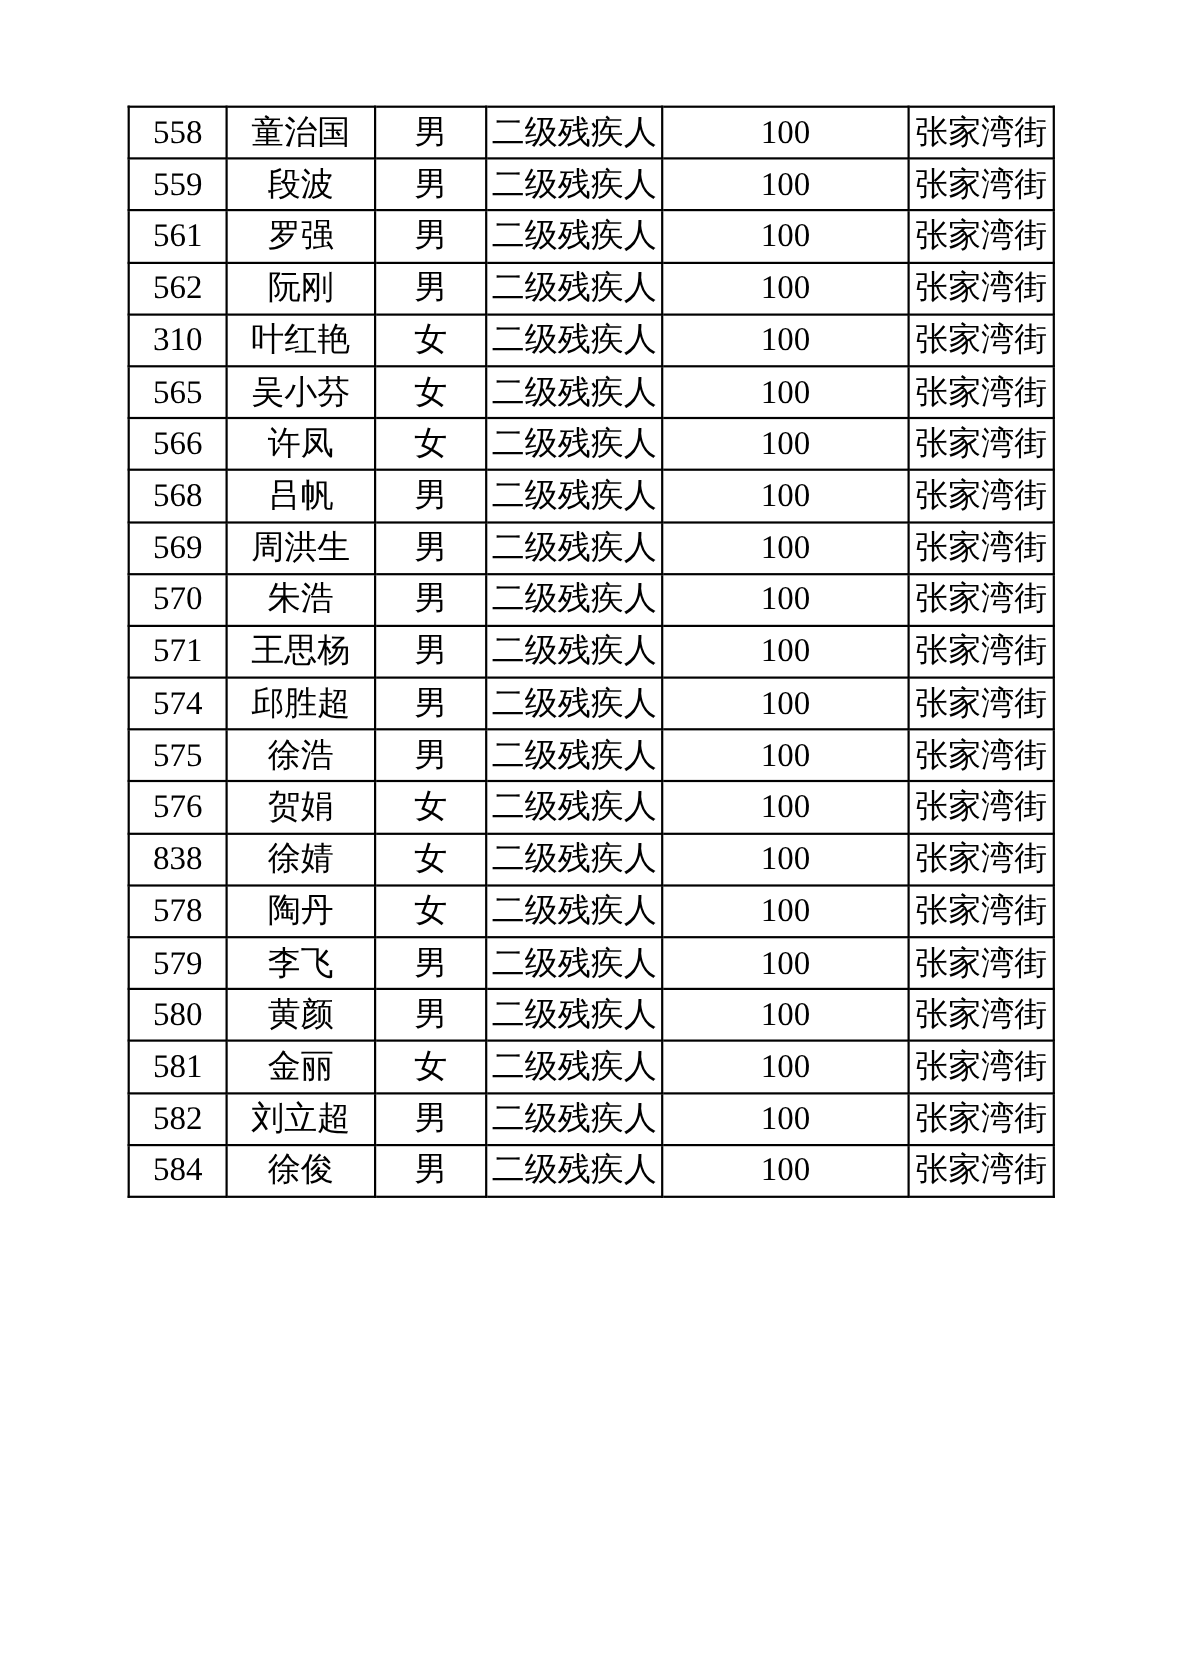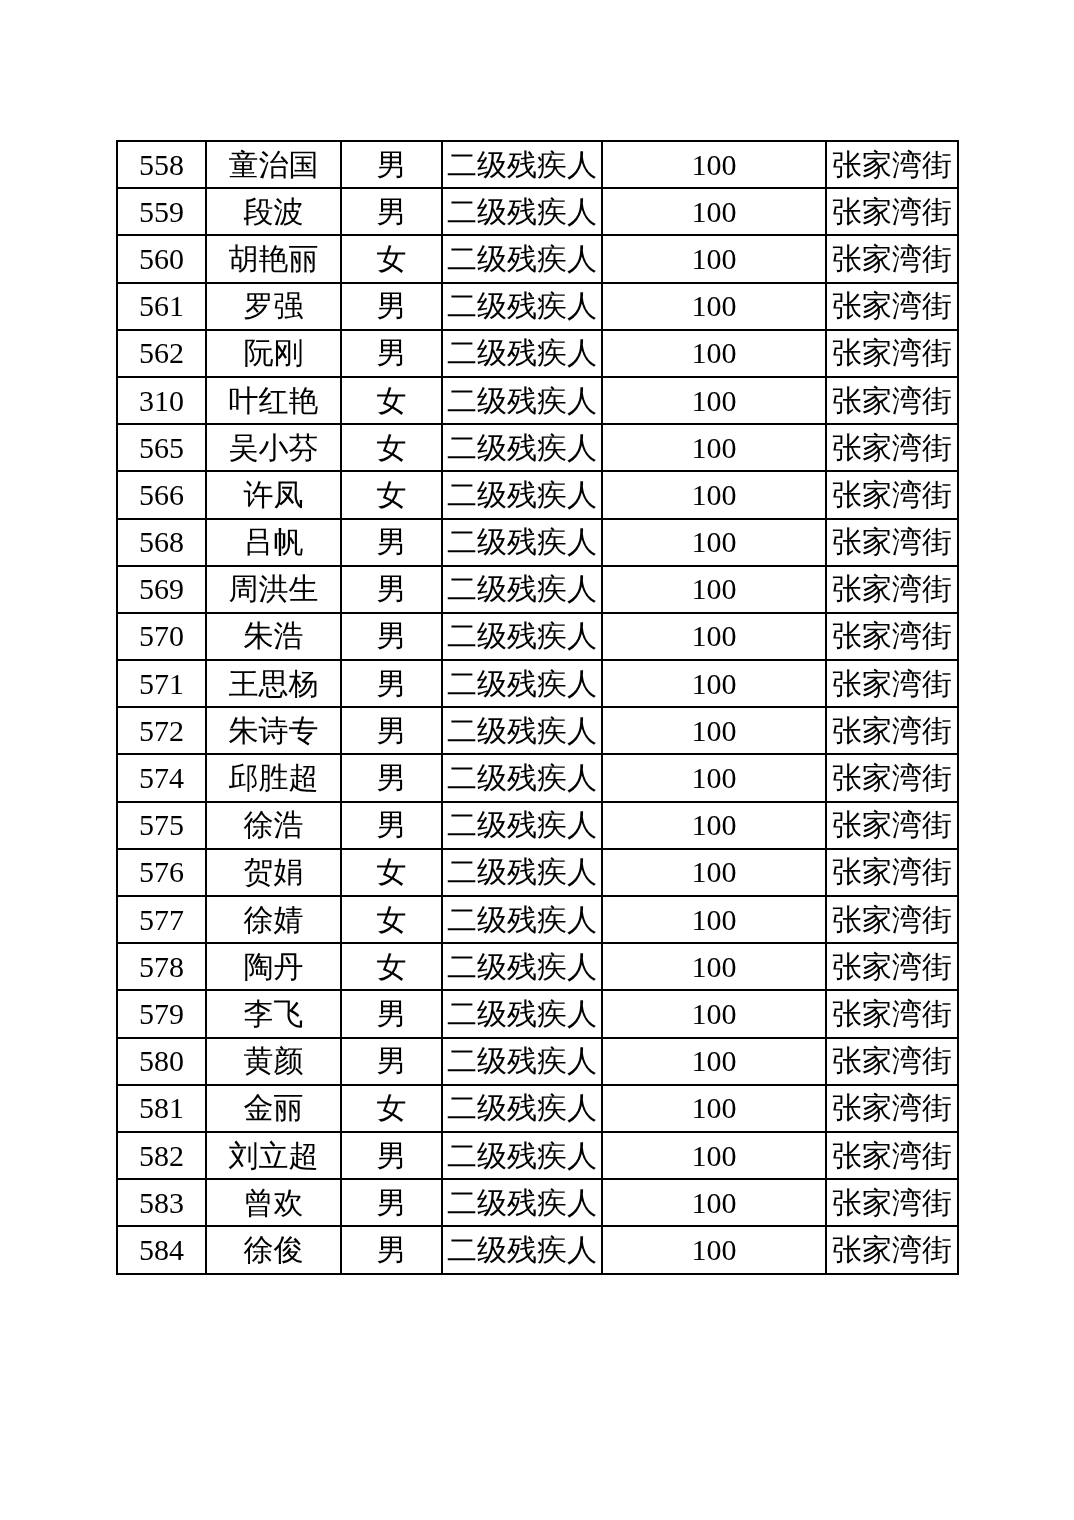--- a/index.html
+++ b/index.html
@@ -12,21 +12,20 @@
     font-family: "Liberation Serif", "DejaVu Serif", serif;
     color: #000000;
   }
   table.roster {
     position: absolute;
     left: 116px;
     top: 96px;
     border-collapse: collapse;
     table-layout: fixed;
     width: 841px;
-    margin-top: 44px;
   }
   table.roster col.c-seq      { width: 89px; }
   table.roster col.c-name     { width: 135px; }
   table.roster col.c-gender   { width: 101px; }
   table.roster col.c-category { width: 160px; }
   table.roster col.c-amount   { width: 224px; }
   table.roster col.c-street   { width: 132px; }
   table.roster td {
     border: 2px solid #000000;
     height: 45.2px; 
@@ -63,28 +62,20 @@
         </tr>
         <tr>
           <td>559</td>
           <td>段波</td>
           <td>男</td>
           <td>二级残疾人</td>
           <td>100</td>
           <td>张家湾街</td>
         </tr>
         <tr>
-          <td>560</td>
-          <td>胡艳丽</td>
-          <td>女</td>
-          <td>二级残疾人</td>
-          <td>100</td>
-          <td>张家湾街</td>
-        </tr>
-        <tr>
           <td>561</td>
           <td>罗强</td>
           <td>男</td>
           <td>二级残疾人</td>
           <td>100</td>
           <td>张家湾街</td>
         </tr>
         <tr>
           <td>562</td>
           <td>阮刚</td>
@@ -143,28 +134,20 @@
         </tr>
         <tr>
           <td>571</td>
           <td>王思杨</td>
           <td>男</td>
           <td>二级残疾人</td>
           <td>100</td>
           <td>张家湾街</td>
         </tr>
         <tr>
-          <td>572</td>
-          <td>朱诗专</td>
-          <td>男</td>
-          <td>二级残疾人</td>
-          <td>100</td>
-          <td>张家湾街</td>
-        </tr>
-        <tr>
           <td>574</td>
           <td>邱胜超</td>
           <td>男</td>
           <td>二级残疾人</td>
           <td>100</td>
           <td>张家湾街</td>
         </tr>
         <tr>
           <td>575</td>
           <td>徐浩</td>
@@ -175,21 +158,21 @@
         </tr>
         <tr>
           <td>576</td>
           <td>贺娟</td>
           <td>女</td>
           <td>二级残疾人</td>
           <td>100</td>
           <td>张家湾街</td>
         </tr>
         <tr>
-          <td>577</td>
+          <td>838</td>
           <td>徐婧</td>
           <td>女</td>
           <td>二级残疾人</td>
           <td>100</td>
           <td>张家湾街</td>
         </tr>
         <tr>
           <td>578</td>
           <td>陶丹</td>
           <td>女</td>
@@ -217,28 +200,20 @@
           <td>581</td>
           <td>金丽</td>
           <td>女</td>
           <td>二级残疾人</td>
           <td>100</td>
           <td>张家湾街</td>
         </tr>
         <tr>
           <td>582</td>
           <td>刘立超</td>
-          <td>男</td>
-          <td>二级残疾人</td>
-          <td>100</td>
-          <td>张家湾街</td>
-        </tr>
-        <tr>
-          <td>583</td>
-          <td>曾欢</td>
           <td>男</td>
           <td>二级残疾人</td>
           <td>100</td>
           <td>张家湾街</td>
         </tr>
         <tr>
           <td>584</td>
           <td>徐俊</td>
           <td>男</td>
           <td>二级残疾人</td>

